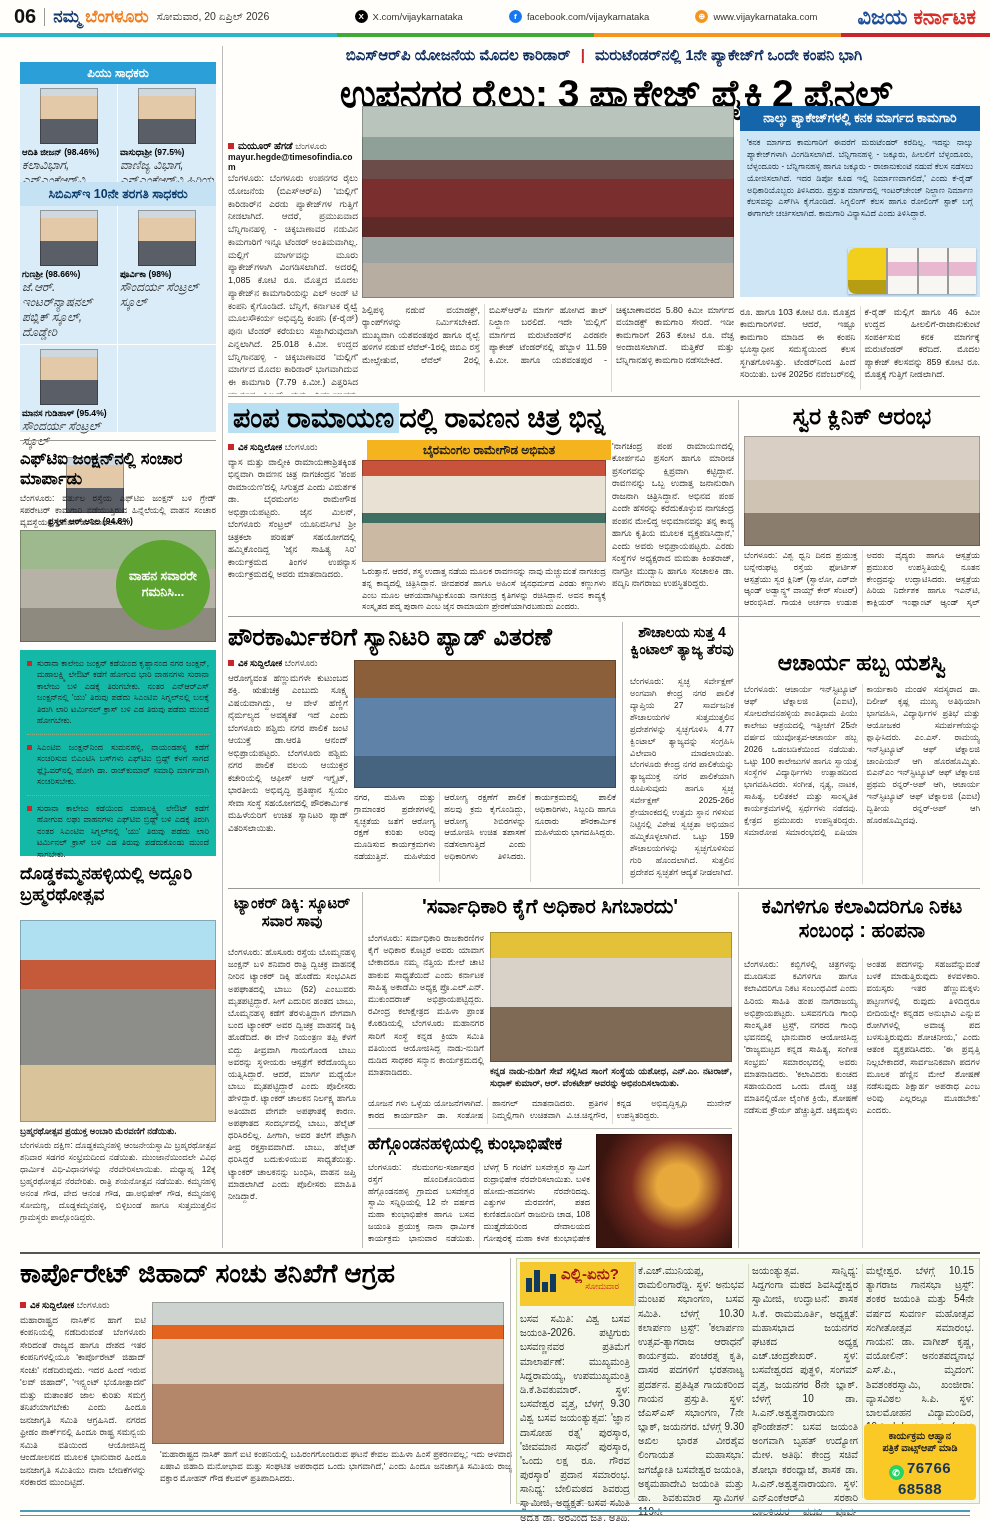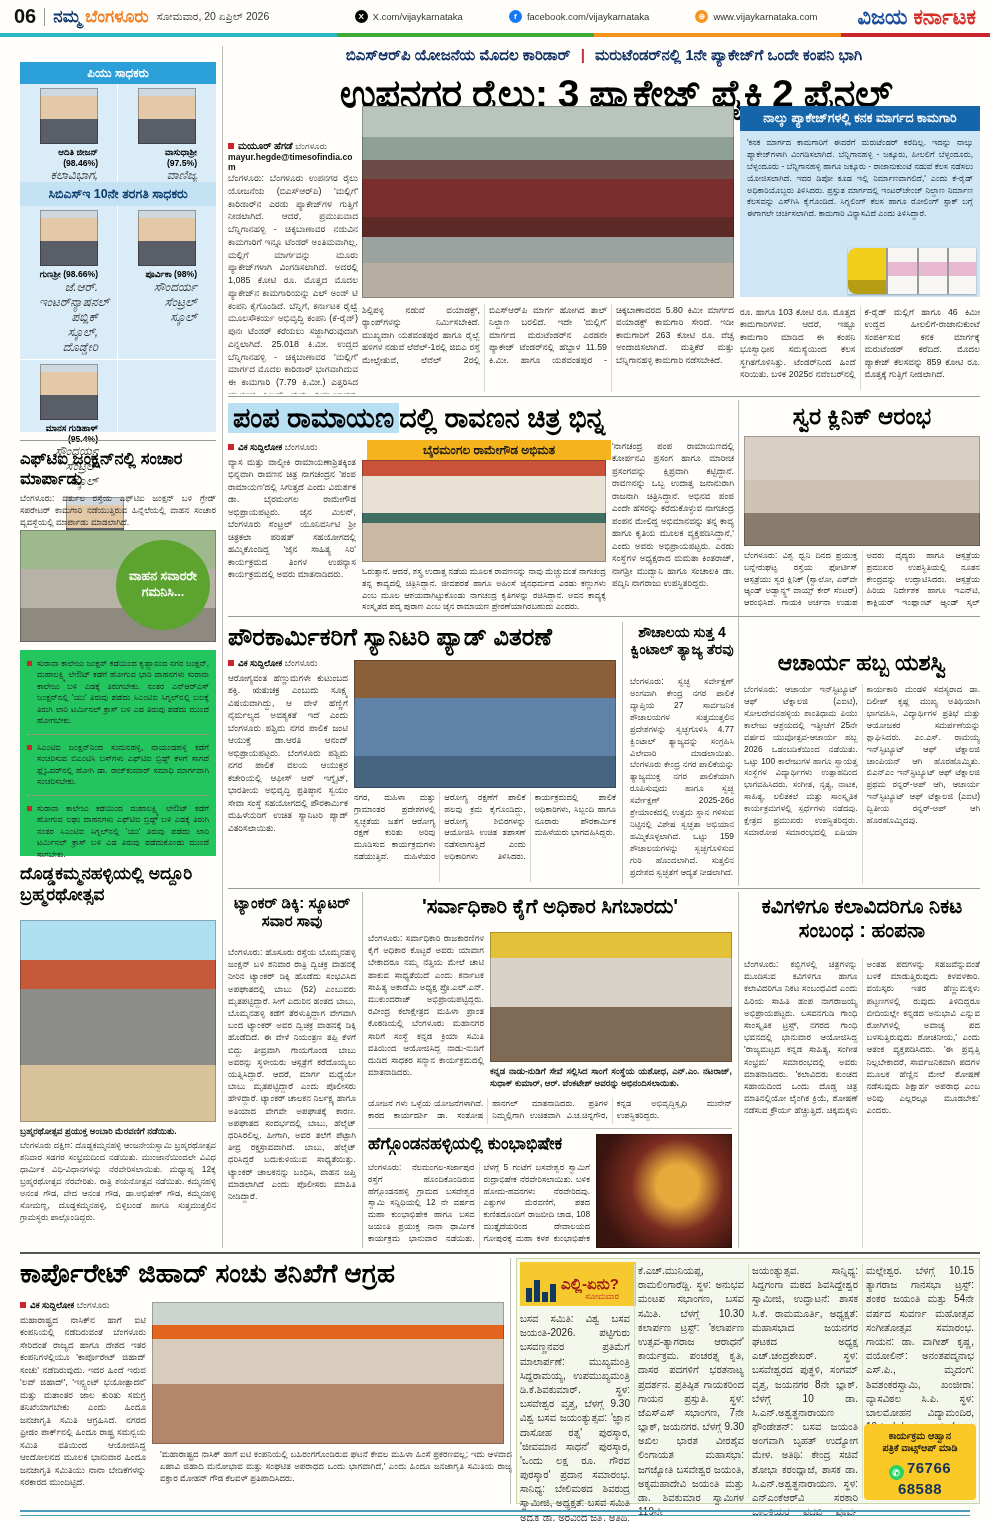--- a/index.html
+++ b/index.html
@@ -17,37 +17,37 @@
   .rb { display:inline-block; width:6px; height:6px; background:#c9252c; margin-right:4px; }
   .byline { font-size:9.5px; color:#333; }
   .byline b { color:#000; }
   
   .topbar { position:absolute; top:0; left:0; width:990px; height:33px; display:flex; align-items:center; padding:0 14px; }
   .colorbar { position:absolute; top:33px; left:0; width:990px; height:4px; display:flex; }
   .soc { display:flex; align-items:center; gap:5px; font-size:9.5px; color:#333; }
   .ci { width:13px; height:13px; border-radius:50%; color:#fff; font-size:8px; font-weight:700; display:flex; align-items:center; justify-content:center; }
   
   .bluebox { background:#d9ecf7; }
-  .cell { text-align:right; padding:4px 19px; }
+  .cell { text-align:left; padding:4px 2px; }
   .cell .pht { width:58px; height:56px; margin:0 auto; background:linear-gradient(180deg,#cfd8de 0 15%,#e3c9a8 15% 55%,#5a5e66 55% 100%); box-shadow:inset 0 0 0 1px rgba(0,0,0,.3); }
   .cell .nm { font-size:8.6px; font-weight:700; margin-top:3px; color:#000; }
   .cell .sc { font-size:12px; color:#333; line-height:1.25;font-style:italic; }
-  .greenbox { background:#22c55e; padding:8px 7px; }
+  .greenbox { background:#14b8a6; padding:8px 7px; }
   .greenbox .bl { font-size:8.2px; line-height:1.4; text-align:justify; color:#222; padding-left:10px; position:relative; }
   .greenbox .bl::before { content:""; position:absolute; left:0; top:3px; width:5px; height:5px; background:#c9252c; }
   .greenbox .sep { border-top:1px dotted #9aa77e; margin:7px 0; }
   .badge { position:absolute; width:94px; height:90px; border-radius:50%; background:#5da32f; color:#fff; font-weight:800; font-size:12.5px; display:flex; align-items:center; justify-content:center; text-align:center; line-height:1.25; padding:8px; }
   
   .ibox-t { background:#1565ab; color:#fff; font-weight:800; font-size:12.5px; text-align:center; padding:5px 2px; }
   .ibox-b { background:#cfe6f6; font-size:8.2px; line-height:1.45; text-align:justify; padding:6px 7px 2px; color:#15232e; height:100%; }
   .hl-band { background:#b9e0f2; padding:0 5px; }
   .ycap { background:#f5b31d; color:#1a1a1a; font-weight:800; font-size:12px; text-align:center; padding:3px 2px; }
   
   .evbox { background:#f4f7ec; border:1px solid #c9d6aa; }
-  .evtab { background:#f6c92f; display:flex; align-items:flex-end; padding:4px 6px; gap:5px; }
+  .evtab { background:#f6c92f; display:flex; align-items:flex-start; padding:4px 6px; gap:5px; }
   .evtxt { font-size:10px; line-height:1.42; text-align:justify; color:#222; }
   .sky { display:flex; align-items:flex-end; gap:2px; height:26px; }
   .sky div { background:#123a5e; width:6px; }
   .wabox { background:#fbc926; border-radius:4px; text-align:center; padding:6px 4px; }
   .wnum { font-size:15px; font-weight:800; color:#13335a; letter-spacing:.5px; }
   .waicon { display:inline-flex; width:15px; height:15px; border-radius:50%; background:#25d366; color:#fff; font-size:9px; align-items:center; justify-content:center; vertical-align:-3px; margin-right:3px; }
 </style>
 </head>
 <body>
 

